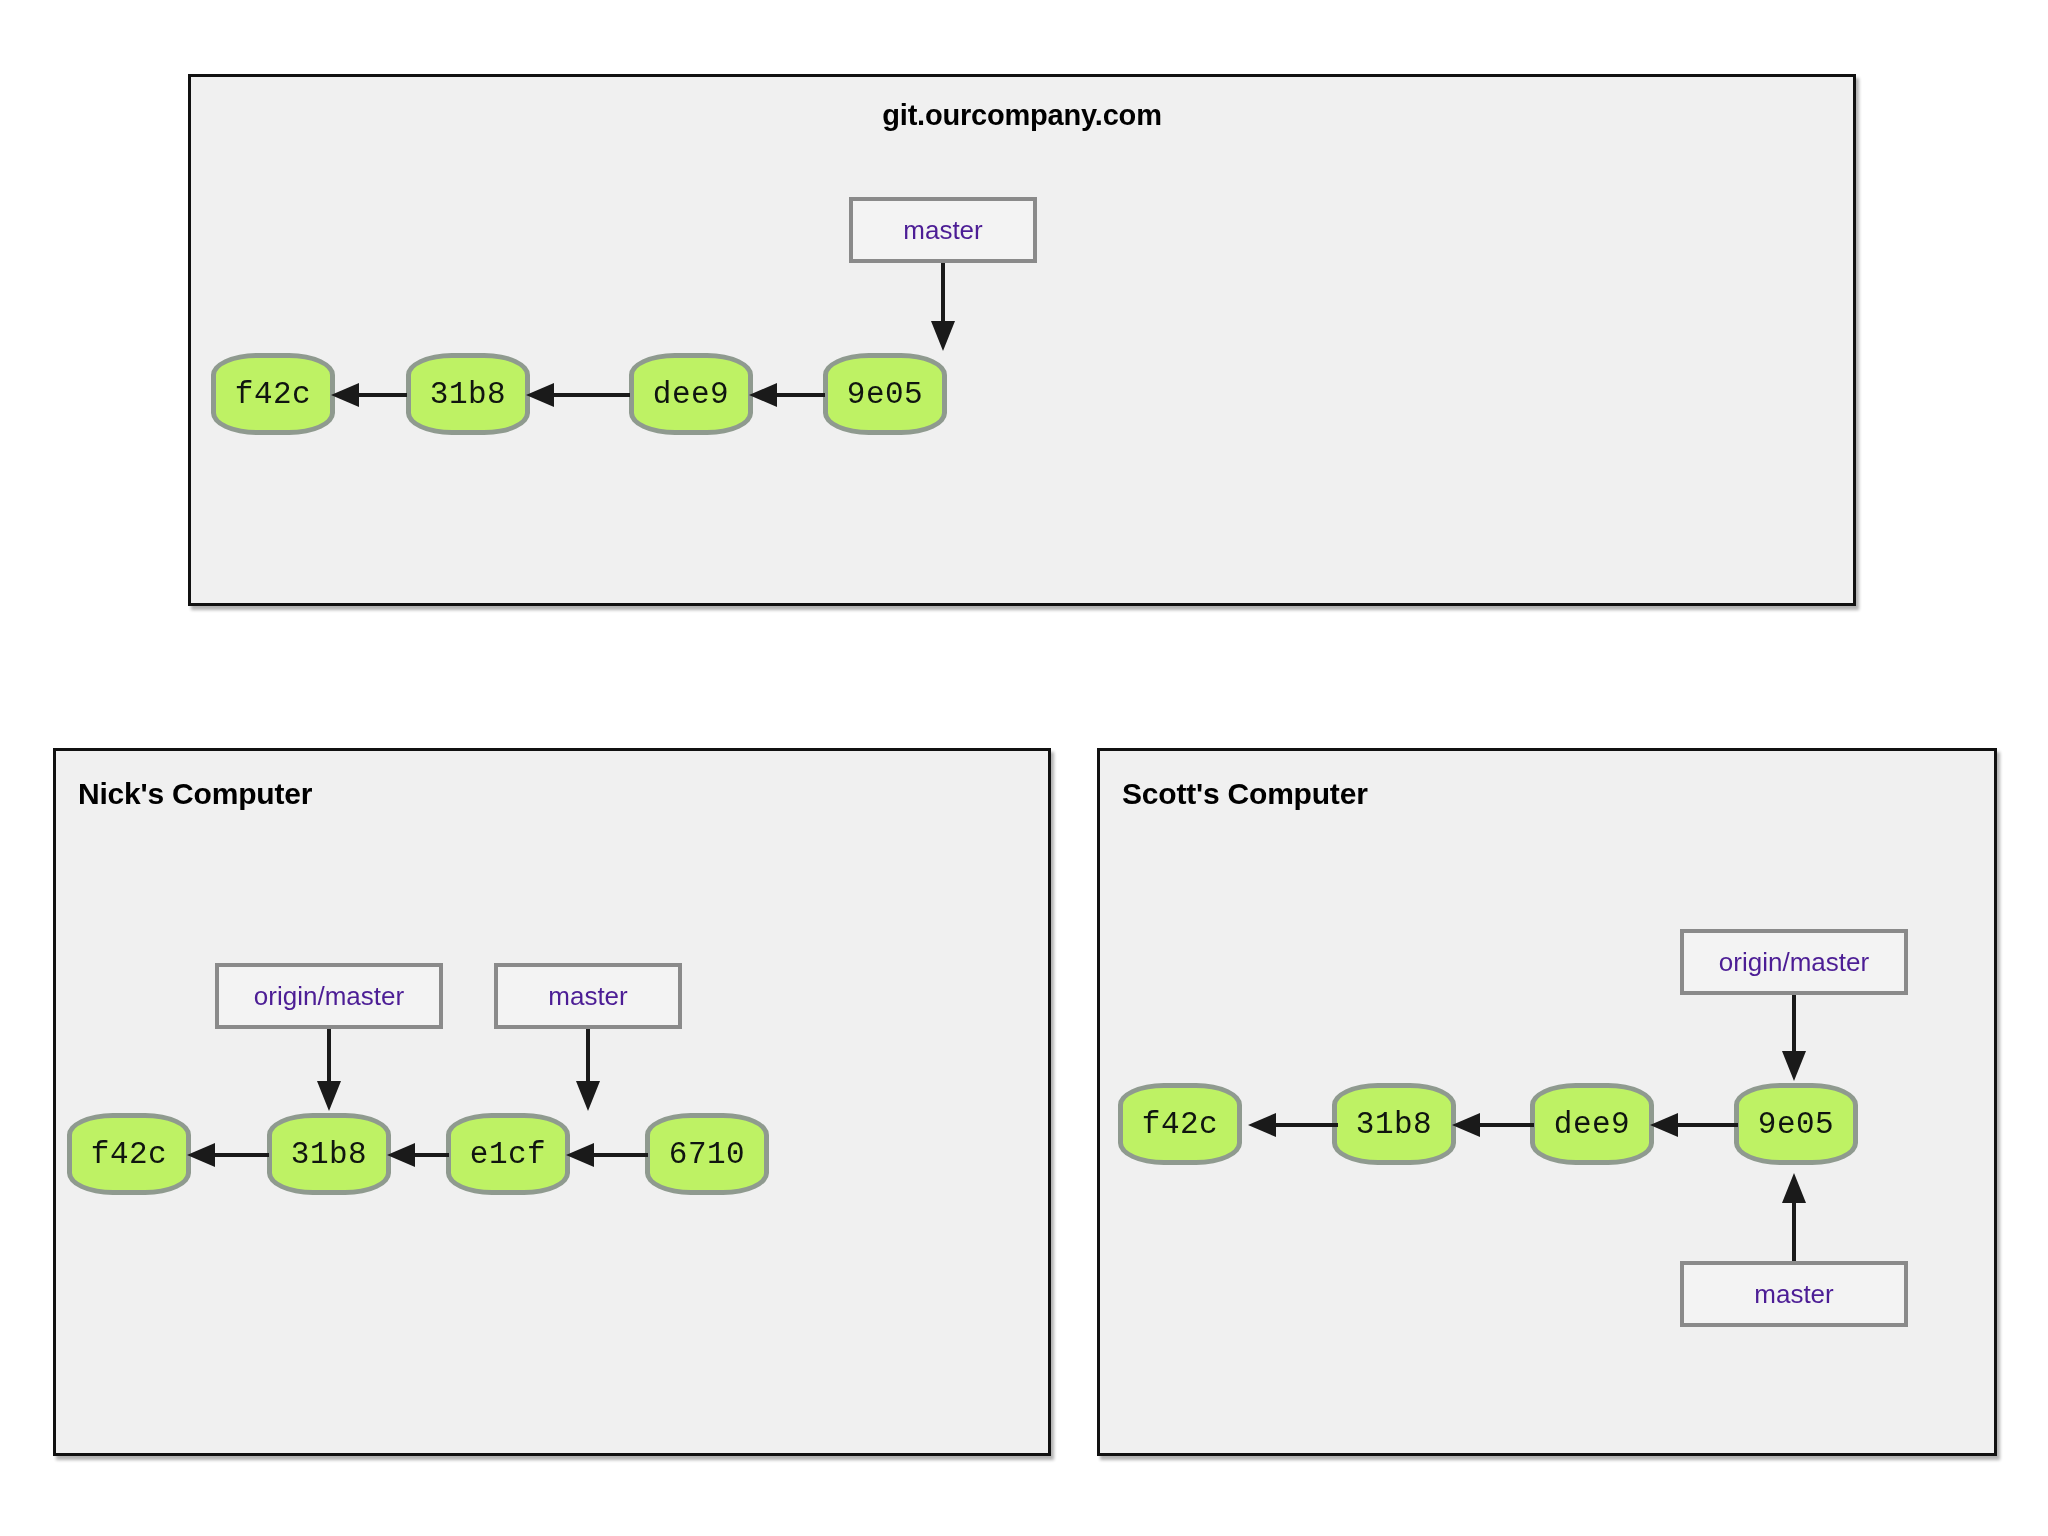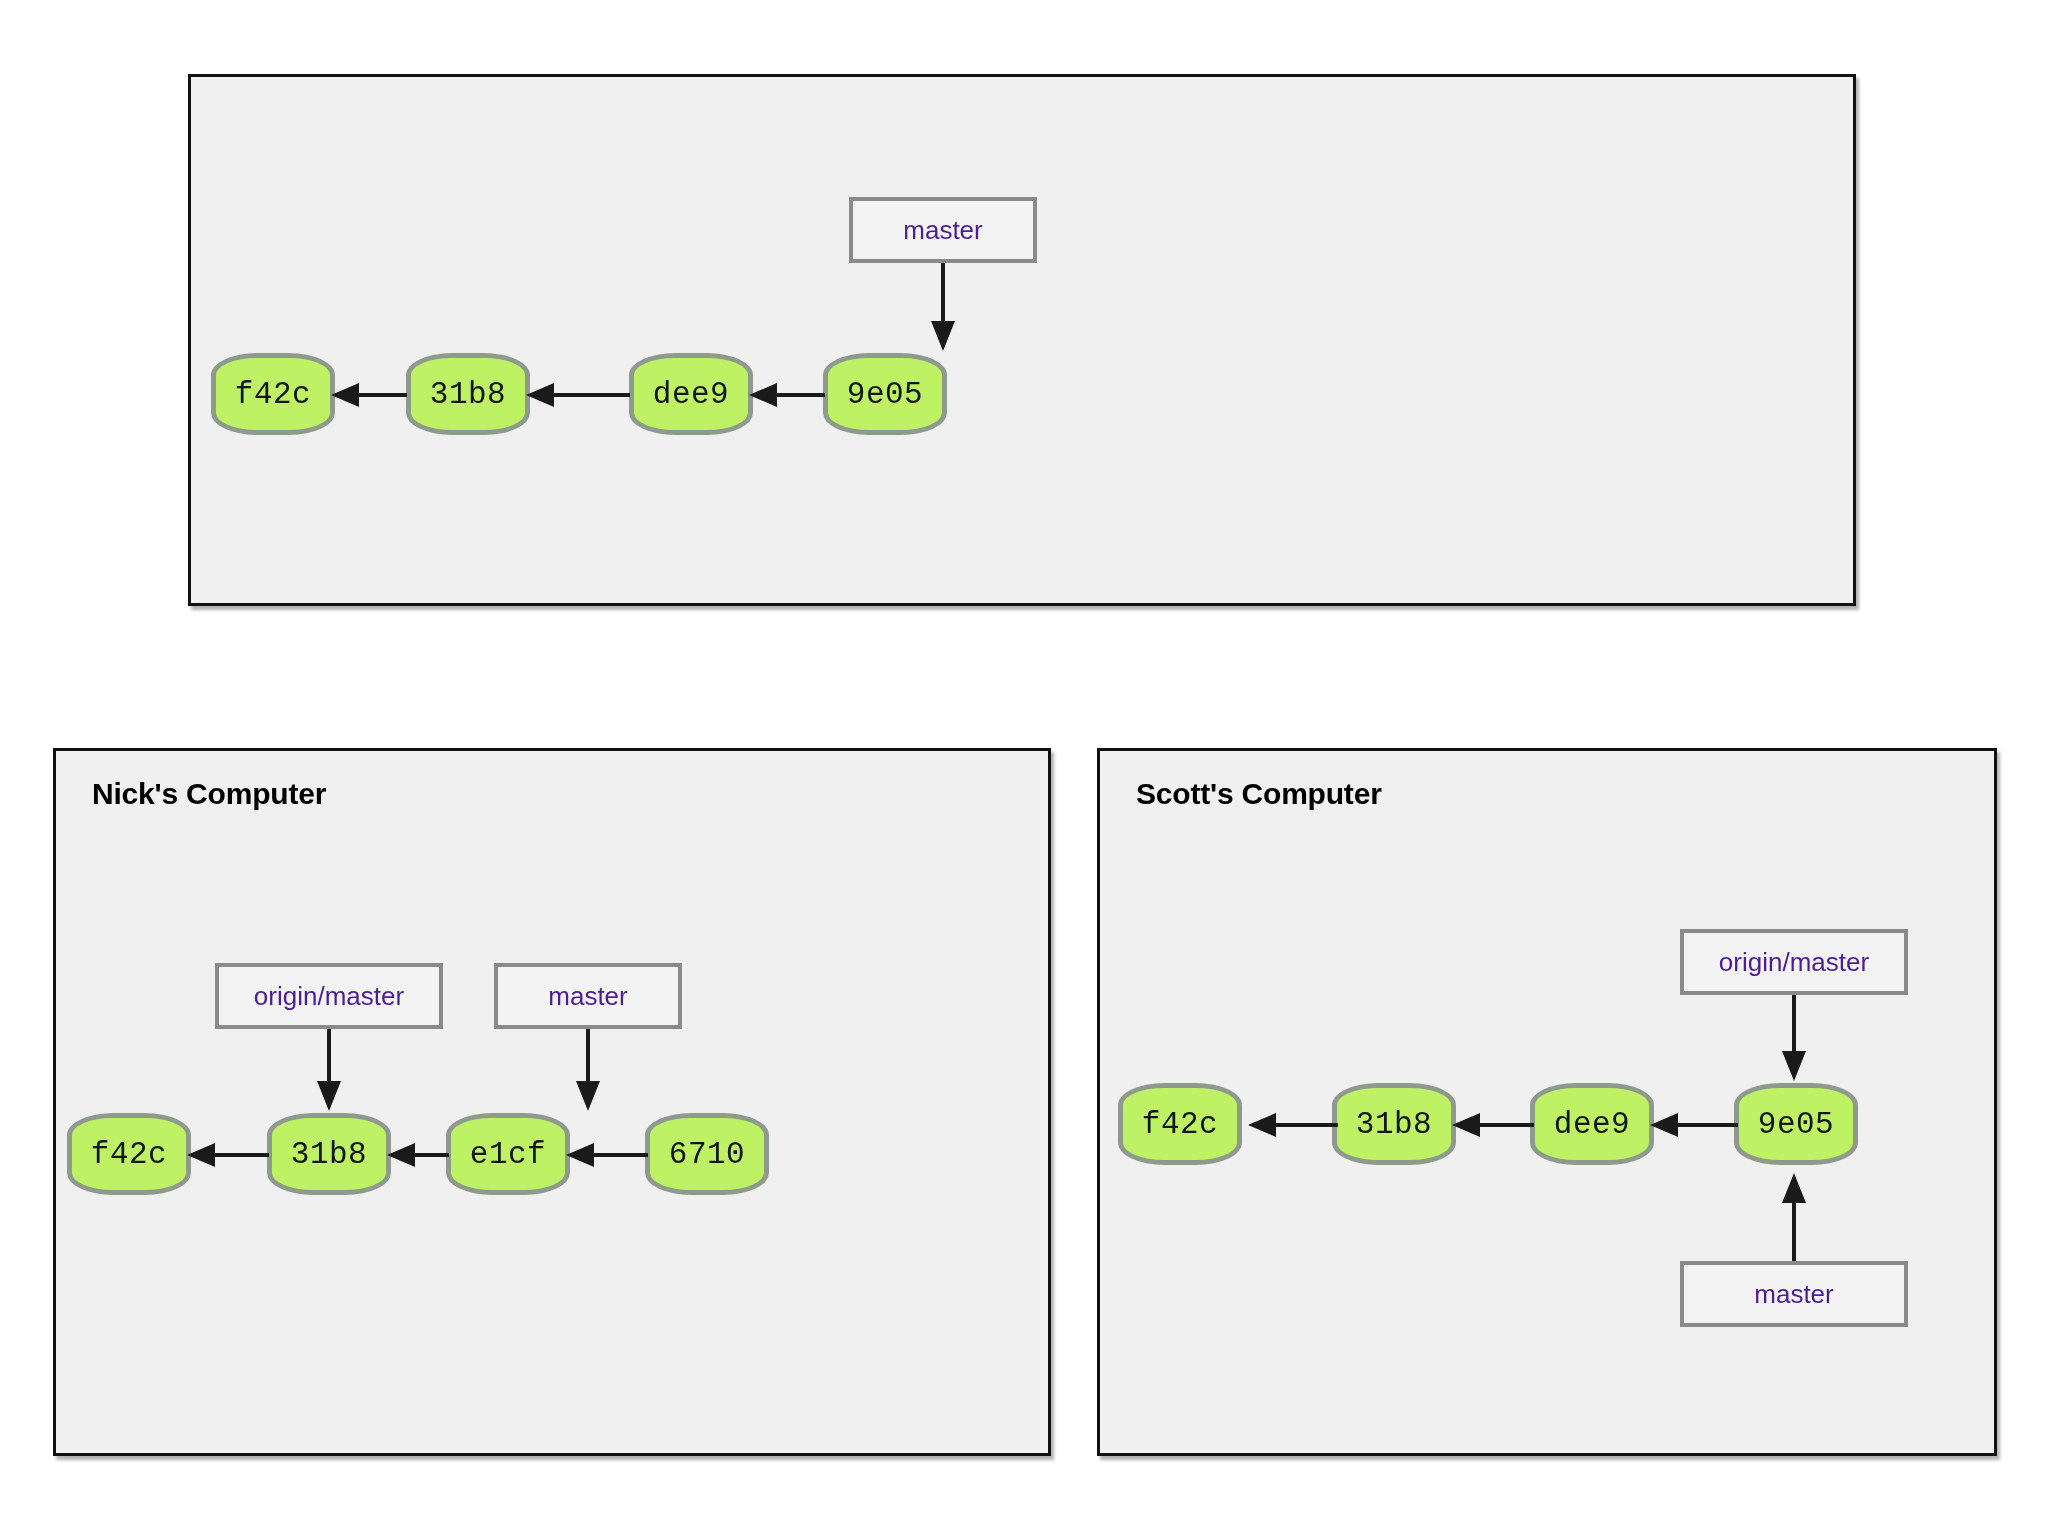--- a/index.html
+++ b/index.html
@@ -35,21 +35,21 @@
     width: 100%;
     text-align: center;
     font-size: 29px;
     font-weight: bold;
     color: #000000;
     letter-spacing: -0.2px;
   }
   .panel-title-left {
     position: absolute;
     top: 26px;
-    left: 36px;
+    left: 22px;
     font-size: 30px;
     font-weight: bold;
     color: #000000;
     letter-spacing: -0.2px;
   }
 
   
   .commit {
     position: absolute;
     box-sizing: border-box;
@@ -89,20 +89,21 @@
     pointer-events: none;
   }
   .arrow-line { stroke: #1a1a1a; stroke-width: 4; }
   .arrow-head { fill: #1a1a1a; }
 </style>
 </head>
 <body>
 
 <div class="panel" id="panel-server">
 
+  <div class="panel-title-center">git.ourcompany.com</div>
 
   <div class="reflabel" style="left: 658px; top: 120px; width: 188px;">master</div>
 
   <svg class="arrow-svg" style="left: 744px; top: 186px; width: 20px; height: 92px;">
     <line class="arrow-line" x1="8" y1="0" x2="8" y2="66"></line>
     <polygon class="arrow-head" points="8,88 -4,58 20,58"></polygon>
   </svg>
 
   <div class="commit" style="left: 20px;  top: 276px;">f42c</div>
   <div class="commit" style="left: 215px; top: 276px;">31b8</div>

